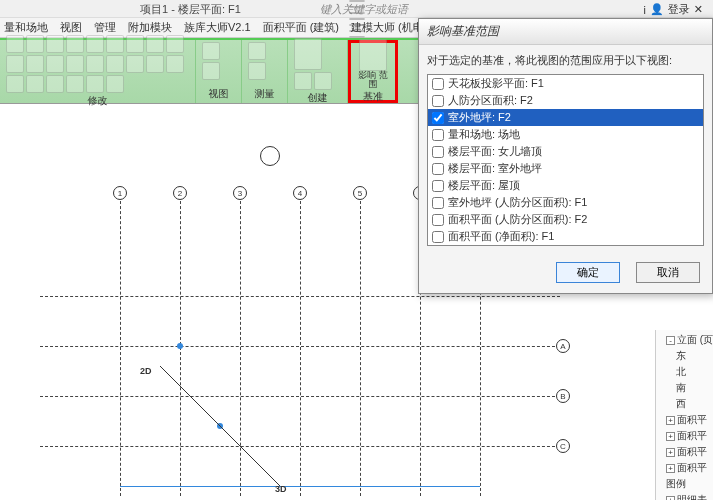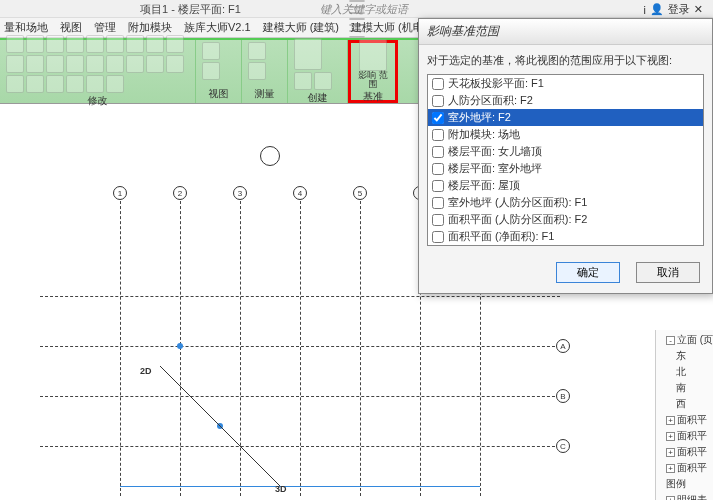--- a/index.html
+++ b/index.html
@@ -63,21 +63,21 @@
     <span>✕</span>
   </div>
 </div>
 
 <div class="menubar">
   <span>量和场地</span>
   <span>视图</span>
   <span>管理</span>
   <span>附加模块</span>
   <span>族库大师V2.1</span>
-  <span>建模大师 (建筑)</span>
+  <span>面积平面 (建筑)</span>
   <span>建模大师 (机电)</span>
   <span class="ribbon-tab active">修改 | 轴网</span>
 </div>
 
 <div class="ribbon">
   <div class="ribbon-group" style="width:196px">
     <div class="ribbon-group-icons">
       <div class="ribbon-icon"></div>
         <div class="ribbon-icon"></div>
         <div class="ribbon-icon"></div>
@@ -189,21 +189,21 @@
         <div class="dialog-list-item">
           <input type="checkbox" style="">
           <span>人防分区面积: F2</span>
         </div>
         <div class="dialog-list-item selected">
           <input type="checkbox" checked="" style="">
           <span>室外地坪: F2</span>
         </div>
         <div class="dialog-list-item">
           <input type="checkbox" style="">
-          <span>附加模块: 场地</span>
+          <span>量和场地: 场地</span>
         </div>
         <div class="dialog-list-item">
           <input type="checkbox" style="">
           <span>楼层平面: 女儿墙顶</span>
         </div>
         <div class="dialog-list-item">
           <input type="checkbox" style="">
           <span>楼层平面: 室外地坪</span>
         </div>
         <div class="dialog-list-item">

